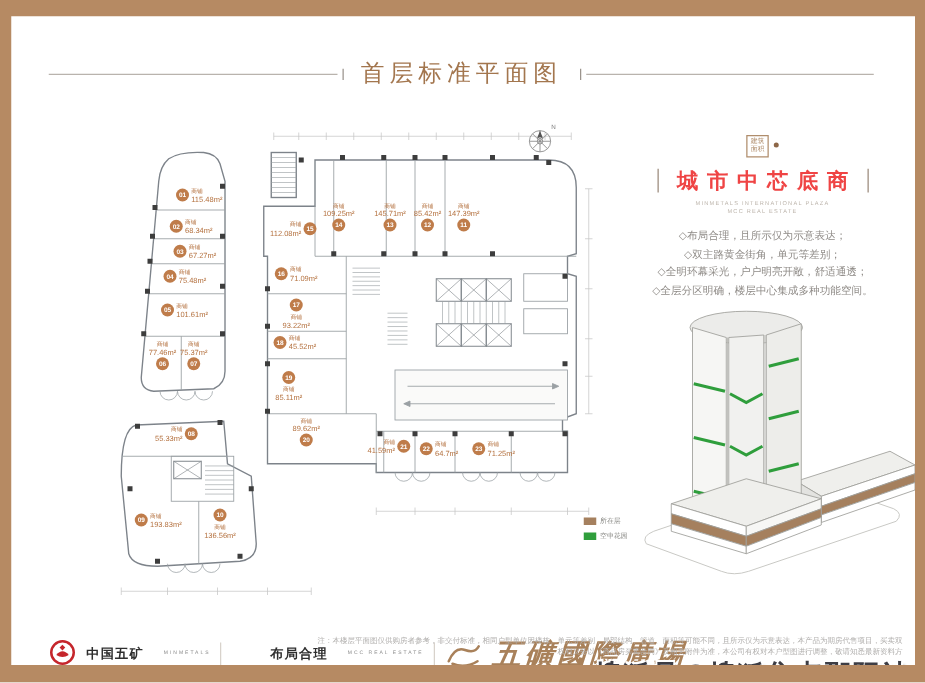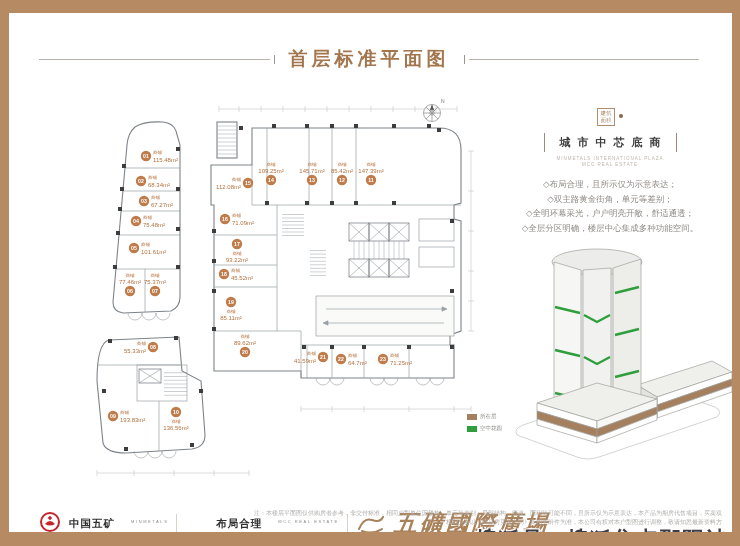--- a/index.html
+++ b/index.html
@@ -6,42 +6,42 @@
   .page{
     position:relative;width:740px;height:546px;background:#ffffff;
     border:13px solid #b68a63;border-width:13px 8px 14px 9px;box-sizing:border-box;
     font-family:"Liberation Sans","DejaVu Sans",sans-serif;overflow:hidden;
   }
   
   .title-row{position:absolute;left:30px;top:33px;width:660px;display:flex;align-items:center;}
   .title-line{flex:1;height:1px;background:#b9b3ad;}
   .title-cap{width:1px;height:9px;background:#9b948d;margin:0 4px;}
   .page-title{
-    font-family:"Liberation Serif","DejaVu Serif",serif;font-weight:bold;
+    font-family:"Liberation Serif","DejaVu Serif",serif;font-weight:normal;
     font-size:19px;color:#a3764e;letter-spacing:4px;padding:0 10px;white-space:nowrap;
   }
   
   #plan-wrap{position:absolute;left:55px;top:78px;width:425px;height:398px;}
   
   .info{position:absolute;left:487px;top:88px;width:228px;text-align:center;}
   .area-row{display:flex;align-items:flex-start;justify-content:center;gap:4px;}
   .area-badge{
     width:15px;height:15px;border:1px solid #b08d6c;color:#b08d6c;font-size:5.5px;
     line-height:7px;text-align:center;margin-top:7px;padding:0.5px;box-sizing:content-box;
   }
   .badge-dot{width:4px;height:4px;border-radius:50%;background:#8d6748;margin-top:13px;}
   .area-range{
     font-family:"Liberation Serif","DejaVu Serif",serif;font-weight:bold;
     font-size:25px;color:#5c352a;letter-spacing:0.5px;line-height:30px;
   }
   .headline-row{display:flex;align-items:center;justify-content:center;gap:8px;margin-top:7px;}
   .hbar{width:1px;height:19px;background:#9b8a7c;}
   .headline{
     font-family:"Liberation Serif","DejaVu Serif",serif;font-weight:bold;
-    font-size:11px;color:#404040;letter-spacing:7px;white-space:nowrap;text-indent:7px;
+    font-size:17px;color:#ef4444;letter-spacing:7px;white-space:nowrap;text-indent:7px;
   }
   .sub-en{font-size:4.5px;color:#bdb5ac;letter-spacing:1px;line-height:6px;margin-top:4px;}
   .features{margin-top:9px;}
   .feature{font-size:8.5px;color:#8f8b87;line-height:14.5px;white-space:nowrap;}
   
   #bldg-wrap{position:absolute;left:478px;top:232px;width:250px;height:218px;}
   .legend{position:absolute;left:458px;top:400px;}
   .legend-row{display:flex;align-items:center;gap:3px;margin-bottom:5px;}
   .swatch{display:inline-block;width:10px;height:6px;}
   .legend-label{font-size:5.5px;color:#8a8a86;}

